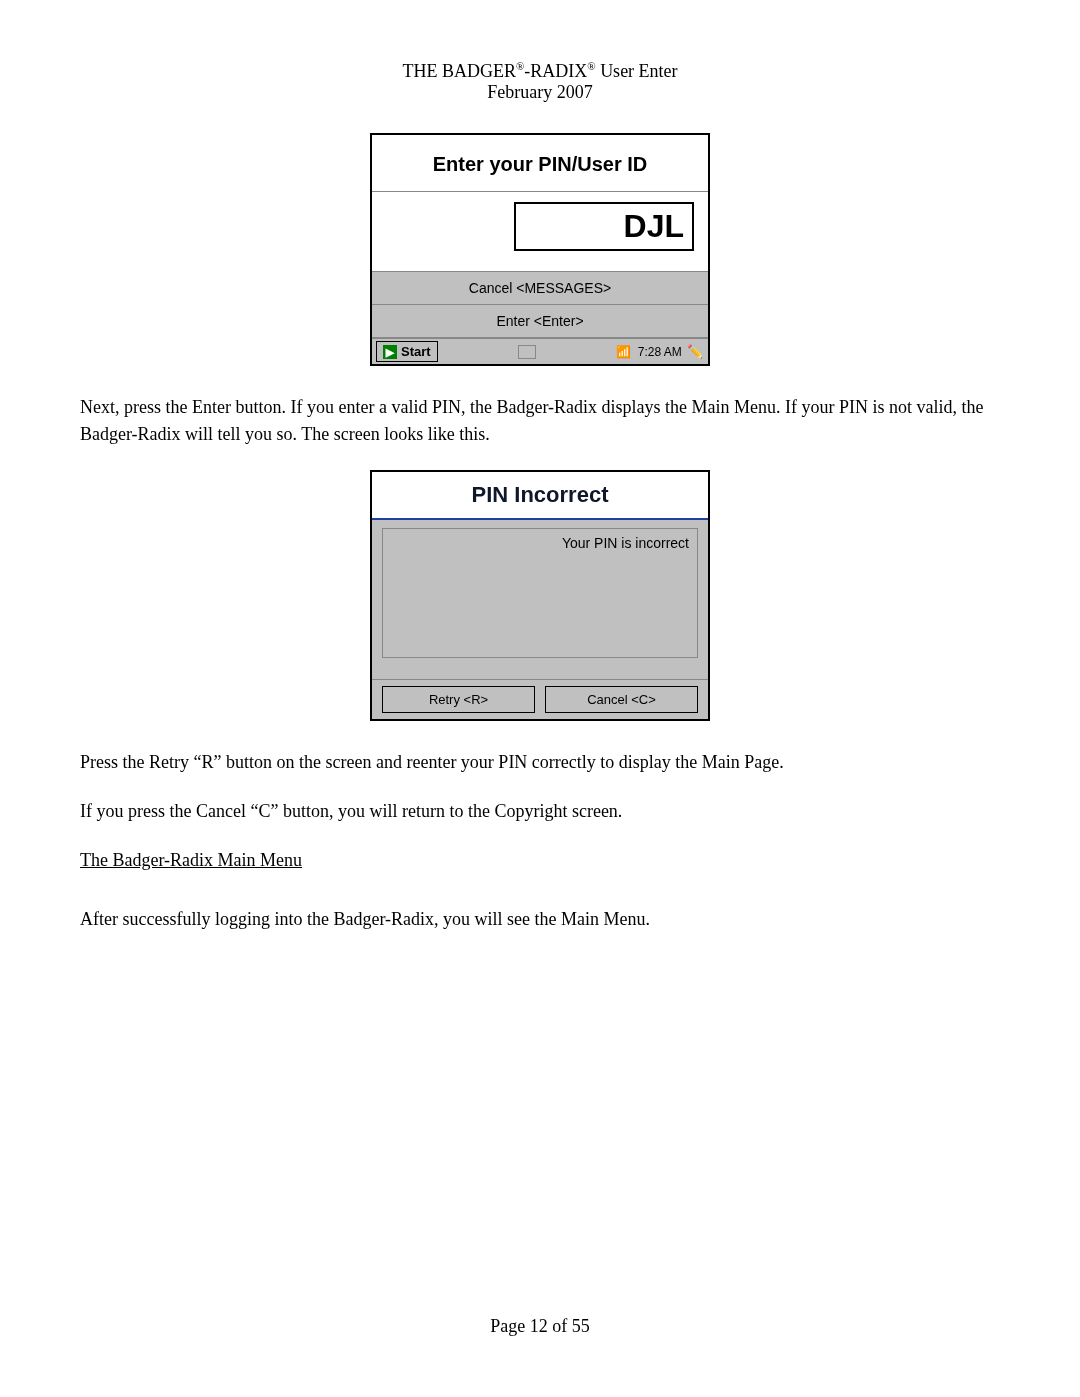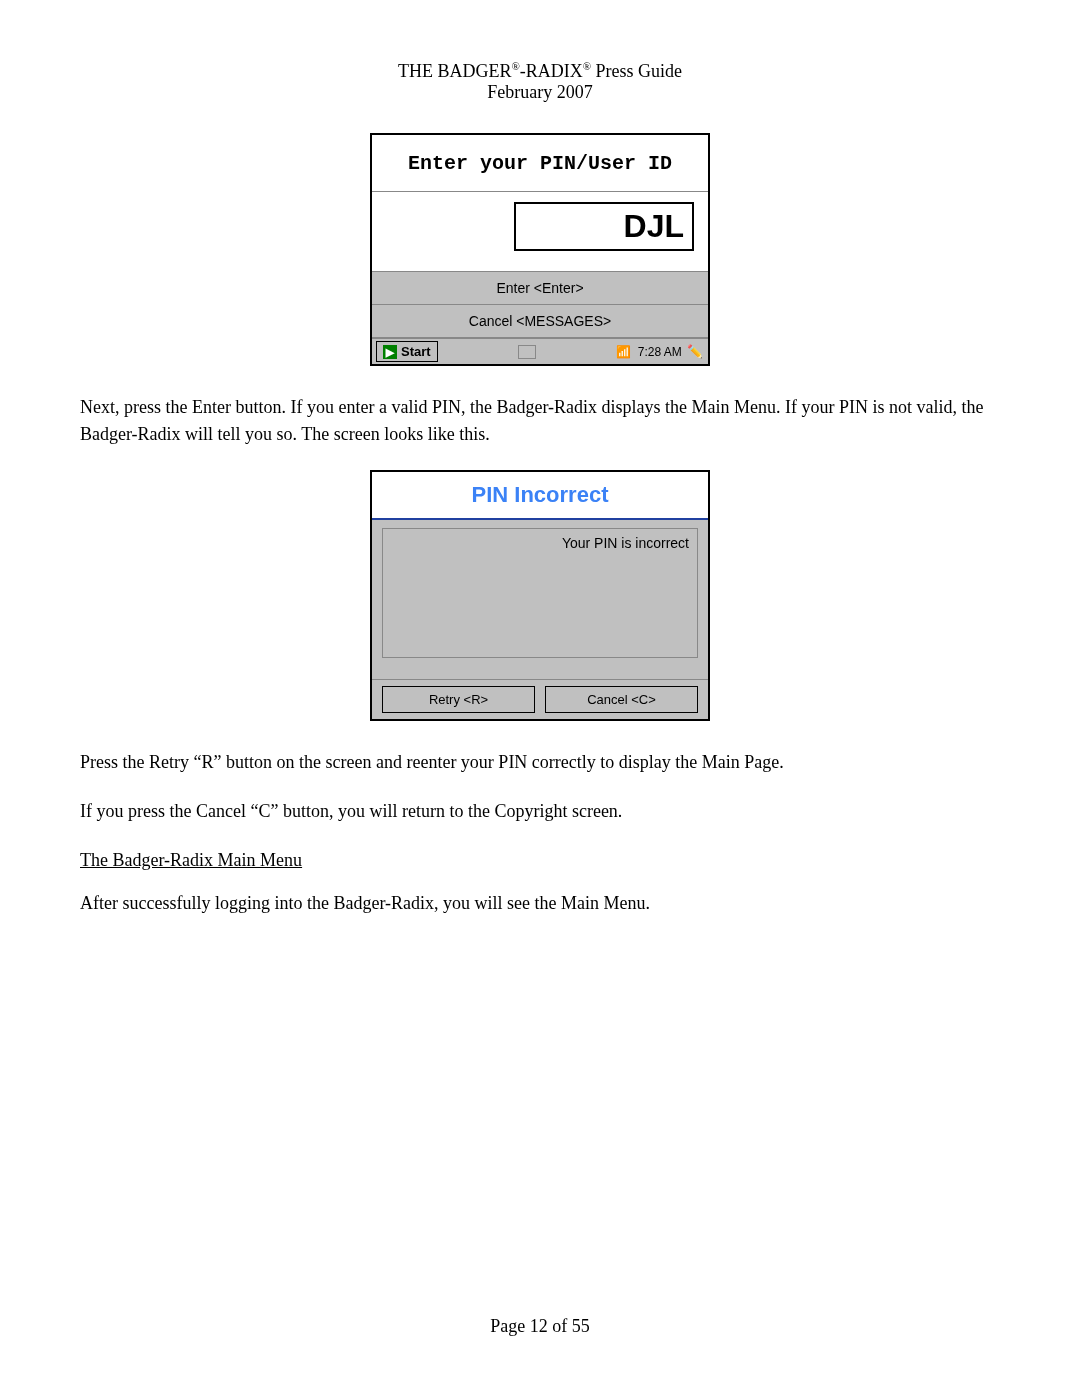--- a/index.html
+++ b/index.html
@@ -33,21 +33,21 @@
       width: 340px;
       background: #c0c0c0;
       margin-bottom: 28px;
     }
 
     .screenshot-box .screen-title {
       background: #fff;
       text-align: center;
       padding: 16px 10px 14px 10px;
       border-bottom: 1px solid #888;
-      font-family: Liberation Mono, monospace;
+      font-family: Liberation Sans, sans-serif;
       font-size: 20px;
       font-weight: bold;
       line-height: 1.3;
     }
 
     .screenshot-box .screen-input-area {
       background: #fff;
       padding: 10px 14px 20px 14px;
       border-bottom: 1px solid #888;
       text-align: right;
@@ -125,21 +125,21 @@
     }
 
     .pin-incorrect-title {
       background: #fff;
       border-bottom: 2px solid #2040a0;
       text-align: center;
       padding: 10px 10px 10px 10px;
       font-family: Arial, sans-serif;
       font-size: 22px;
       font-weight: bold;
-      color: #3b82f6;
+      color: #0f172a;
     }
 
     .pin-incorrect-body {
       background: #c0c0c0;
       padding: 8px 10px 0 10px;
       min-height: 160px;
       border-bottom: 1px solid #888;
     }
 
     .pin-message-box {
@@ -193,35 +193,35 @@
       color: white;
       text-align: center;
       line-height: 14px;
     }
   </style>
 </head>
 <body>
 
 <div class="page-header">
   <div>
-    <span>THE BADGER</span><sup>®</sup><span>-RADIX</span><sup>®</sup><span> Press Guide</span>
+    <span>THE BADGER</span><sup>®</sup><span>-RADIX</span><sup>®</sup><span> User Enter</span>
   </div>
   <div>
     <span>February 2007</span>
   </div>
 </div>
 
 <div class="screenshot-box">
   <div class="screen-title">Enter your PIN/User ID</div>
   <div class="screen-input-area">
     <div class="screen-input-field">DJL</div>
   </div>
   <div class="screen-buttons">
+    <div class="screen-btn-row">Cancel &lt;MESSAGES&gt;</div>
     <div class="screen-btn-row">Enter &lt;Enter&gt;</div>
-    <div class="screen-btn-row">Cancel &lt;MESSAGES&gt;</div>
   </div>
   <div class="taskbar">
     <div class="taskbar-start">
       <span class="start-icon">▶</span>
       <span>Start</span>
     </div>
     <div style="width:18px;height:14px;background:#c0c0c0;border:1px solid #888;"></div>
     <div class="taskbar-right">
       <span style="font-size:12px;">📶</span>
       <span class="taskbar-clock">7:28 AM</span>
@@ -248,21 +248,21 @@
 </div>
 
 <div class="body-text">
   <p>Press the Retry “R” button on the screen and reenter your PIN correctly to display the Main Page.</p>
 </div>
 
 <div class="body-text">
   <p>If you press the Cancel “C” button, you will return to the Copyright screen.</p>
 </div>
 
-<div class="body-text" style="margin-bottom:16px;">
+<div class="body-text" style="margin-bottom:32px;">
   <span class="section-underline">The Badger-Radix Main Menu</span>
 </div>
 
 <div class="body-text">
   <p>After successfully logging into the Badger-Radix, you will see the Main Menu.</p>
 </div>
 
 <div class="page-footer">
   <span>Page 12 of 55</span>
 </div>

